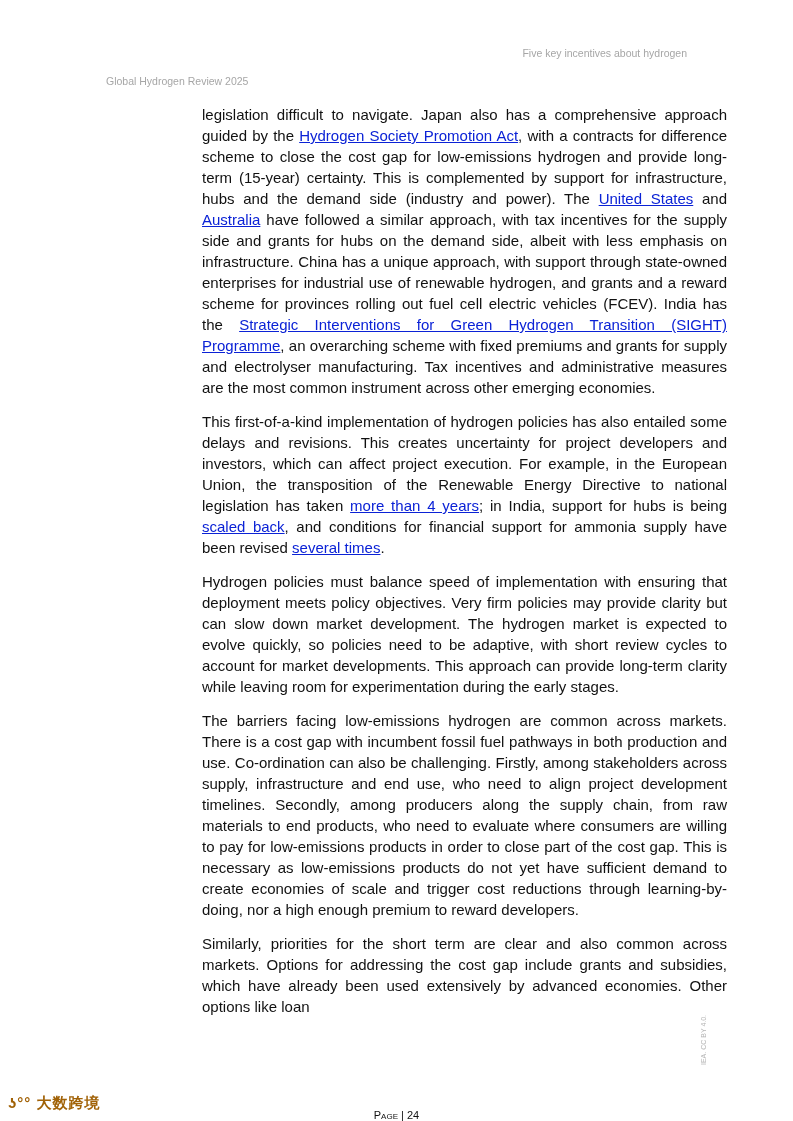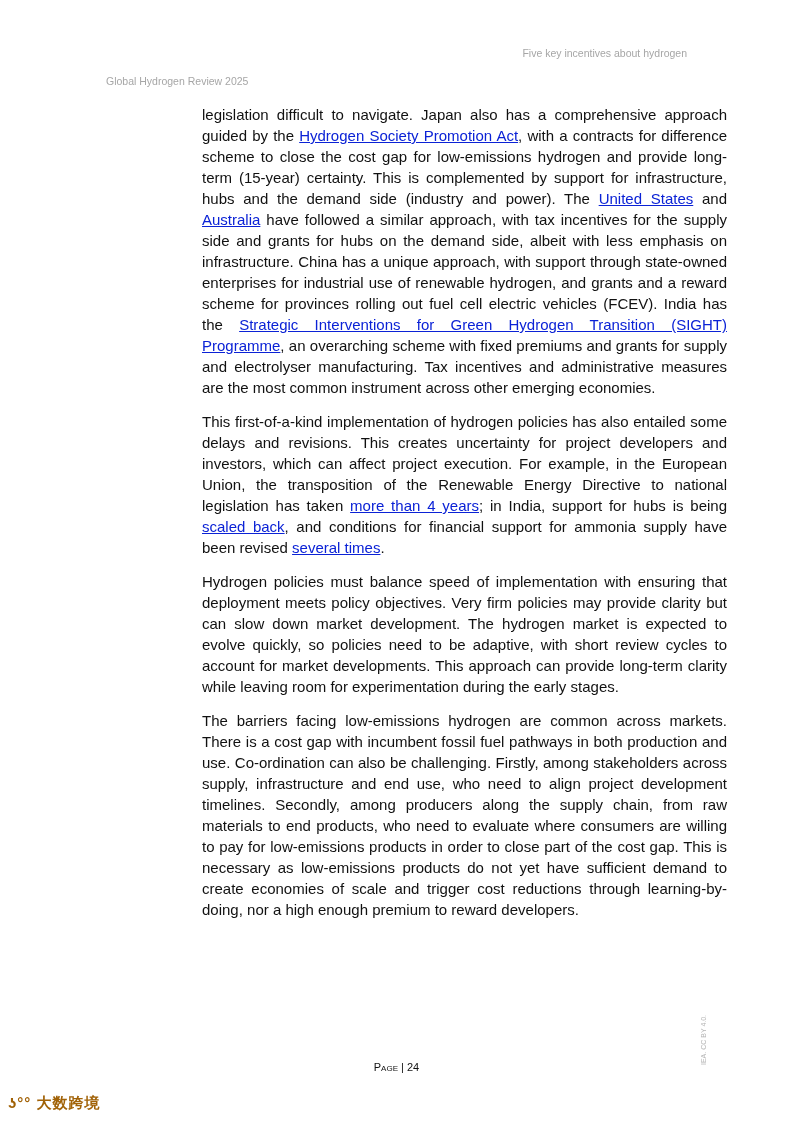--- a/index.html
+++ b/index.html
@@ -3,21 +3,21 @@
 <meta charset="utf-8">
 <style>
   html, body { margin: 0; padding: 0; background: #ffffff; }
   body { width: 793px; height: 1121px; position: relative; overflow: hidden; font-family: "Liberation Sans", sans-serif; }
   .hdr { position: absolute; top: 47px; font-size: 10.5px; color: #a6a6a6; }
   .hdr-left { left: 106px; margin-top: 28px; }
   .hdr-right { right: 106px; }
   .body { position: absolute; left: 162px; top: 104px; width: 525px; font-size: 15px; line-height: 21px; color: #111; text-align: justify; margin-left: 40px; }
   .body p { margin: 0 0 13px 0; }
   a.lnk { color: #0b22d6; text-decoration: underline; }
-  .footer { position: absolute; top: 1061px; left: 0; width: 793px; text-align: center; font-size: 11px; color: #111; }
+  .footer { position: absolute; top: 1109px; left: 0; width: 793px; text-align: center; font-size: 11px; color: #111; }
   .footer .pg { font-variant: small-caps; }
   .license { position: absolute; left: 700px; top: 1065px; transform: rotate(-90deg); transform-origin: left top; font-size: 7px; color: #b5b5b5; white-space: nowrap; }
   .wm { position: absolute; left: 8px; top: 1094px; font-size: 15px; color: #a16207; font-weight: bold; letter-spacing: 1px; }
 </style>
 </head>
 <body>
 
 <div class="hdr hdr-left">Global Hydrogen Review 2025</div>
 <div class="hdr hdr-right">Five key incentives about hydrogen</div>
 
@@ -27,20 +27,23 @@
   </p>
   <p>
     <span>This first-of-a-kind implementation of hydrogen policies has also entailed some delays and revisions. This creates uncertainty for project developers and investors, which can affect project execution. For example, in the European Union, the transposition of the Renewable Energy Directive to national legislation has taken </span><a class="lnk" style="color: rgb(11, 34, 214);">more than 4 years</a><span>; in India, support for hubs is being </span><a class="lnk" style="color: rgb(11, 34, 214);">scaled back</a><span>, and conditions for financial support for ammonia supply have been revised </span><a class="lnk" style="color: rgb(11, 34, 214);">several times</a><span>.</span>
   </p>
   <p>
     <span>Hydrogen policies must balance speed of implementation with ensuring that deployment meets policy objectives. Very firm policies may provide clarity but can slow down market development. The hydrogen market is expected to evolve quickly, so policies need to be adaptive, with short review cycles to account for market developments. This approach can provide long-term clarity while leaving room for experimentation during the early stages.</span>
   </p>
   <p>
     <span>The barriers facing low-emissions hydrogen are common across markets. There is a cost gap with incumbent fossil fuel pathways in both production and use. Co-ordination can also be challenging. Firstly, among stakeholders across supply, infrastructure and end use, who need to align project development timelines. Secondly, among producers along the supply chain, from raw materials to end products, who need to evaluate where consumers are willing to pay for low-emissions products in order to close part of the cost gap. This is necessary as low-emissions products do not yet have sufficient demand to create economies of scale and trigger cost reductions through learning-by-doing, nor a high enough premium to reward developers.</span>
   </p>
+  <p>
+    <span>Similarly, priorities for the short term are clear and also common across markets. Options for addressing the cost gap include grants and subsidies, which have already been used extensively by advanced economies. Other options like loan</span>
+  </p>
 </div>
 
 <div class="footer">
   <span class="pg">Page</span><span> | </span><span>24</span>
 </div>
 
 <div class="license">IEA. CC BY 4.0.</div>
 
 <div class="wm">
   <span>ʖ°°</span>

